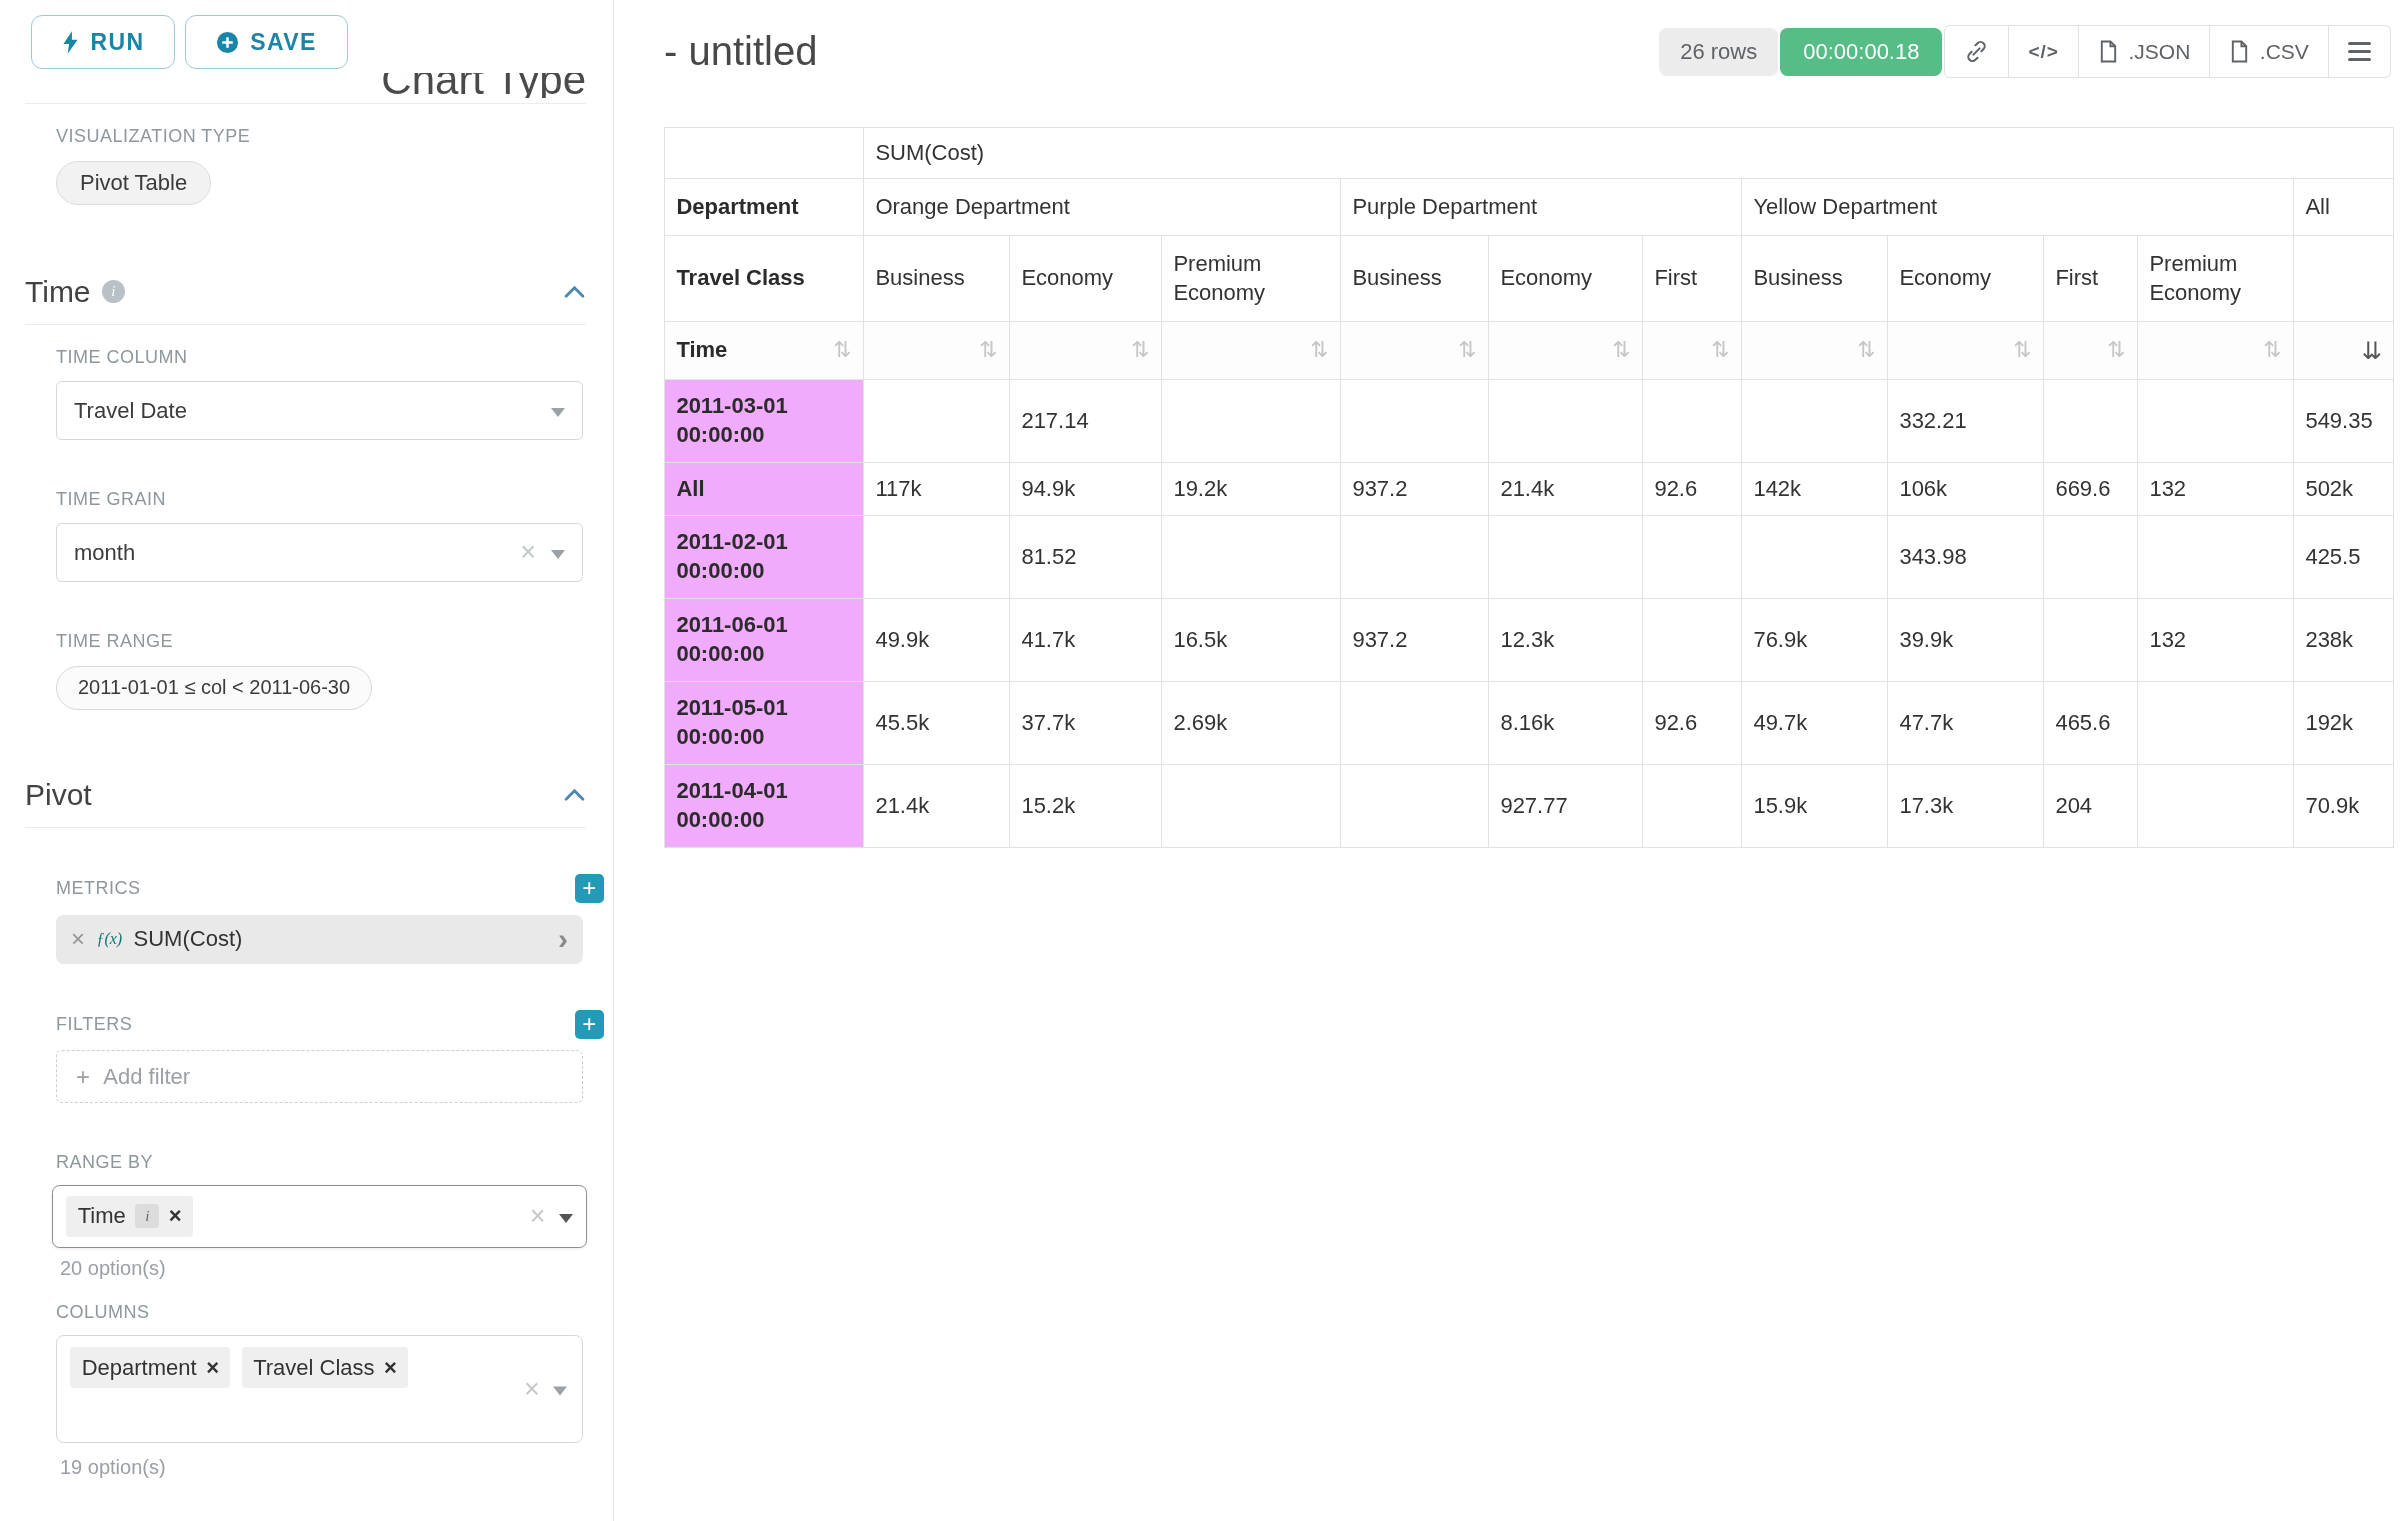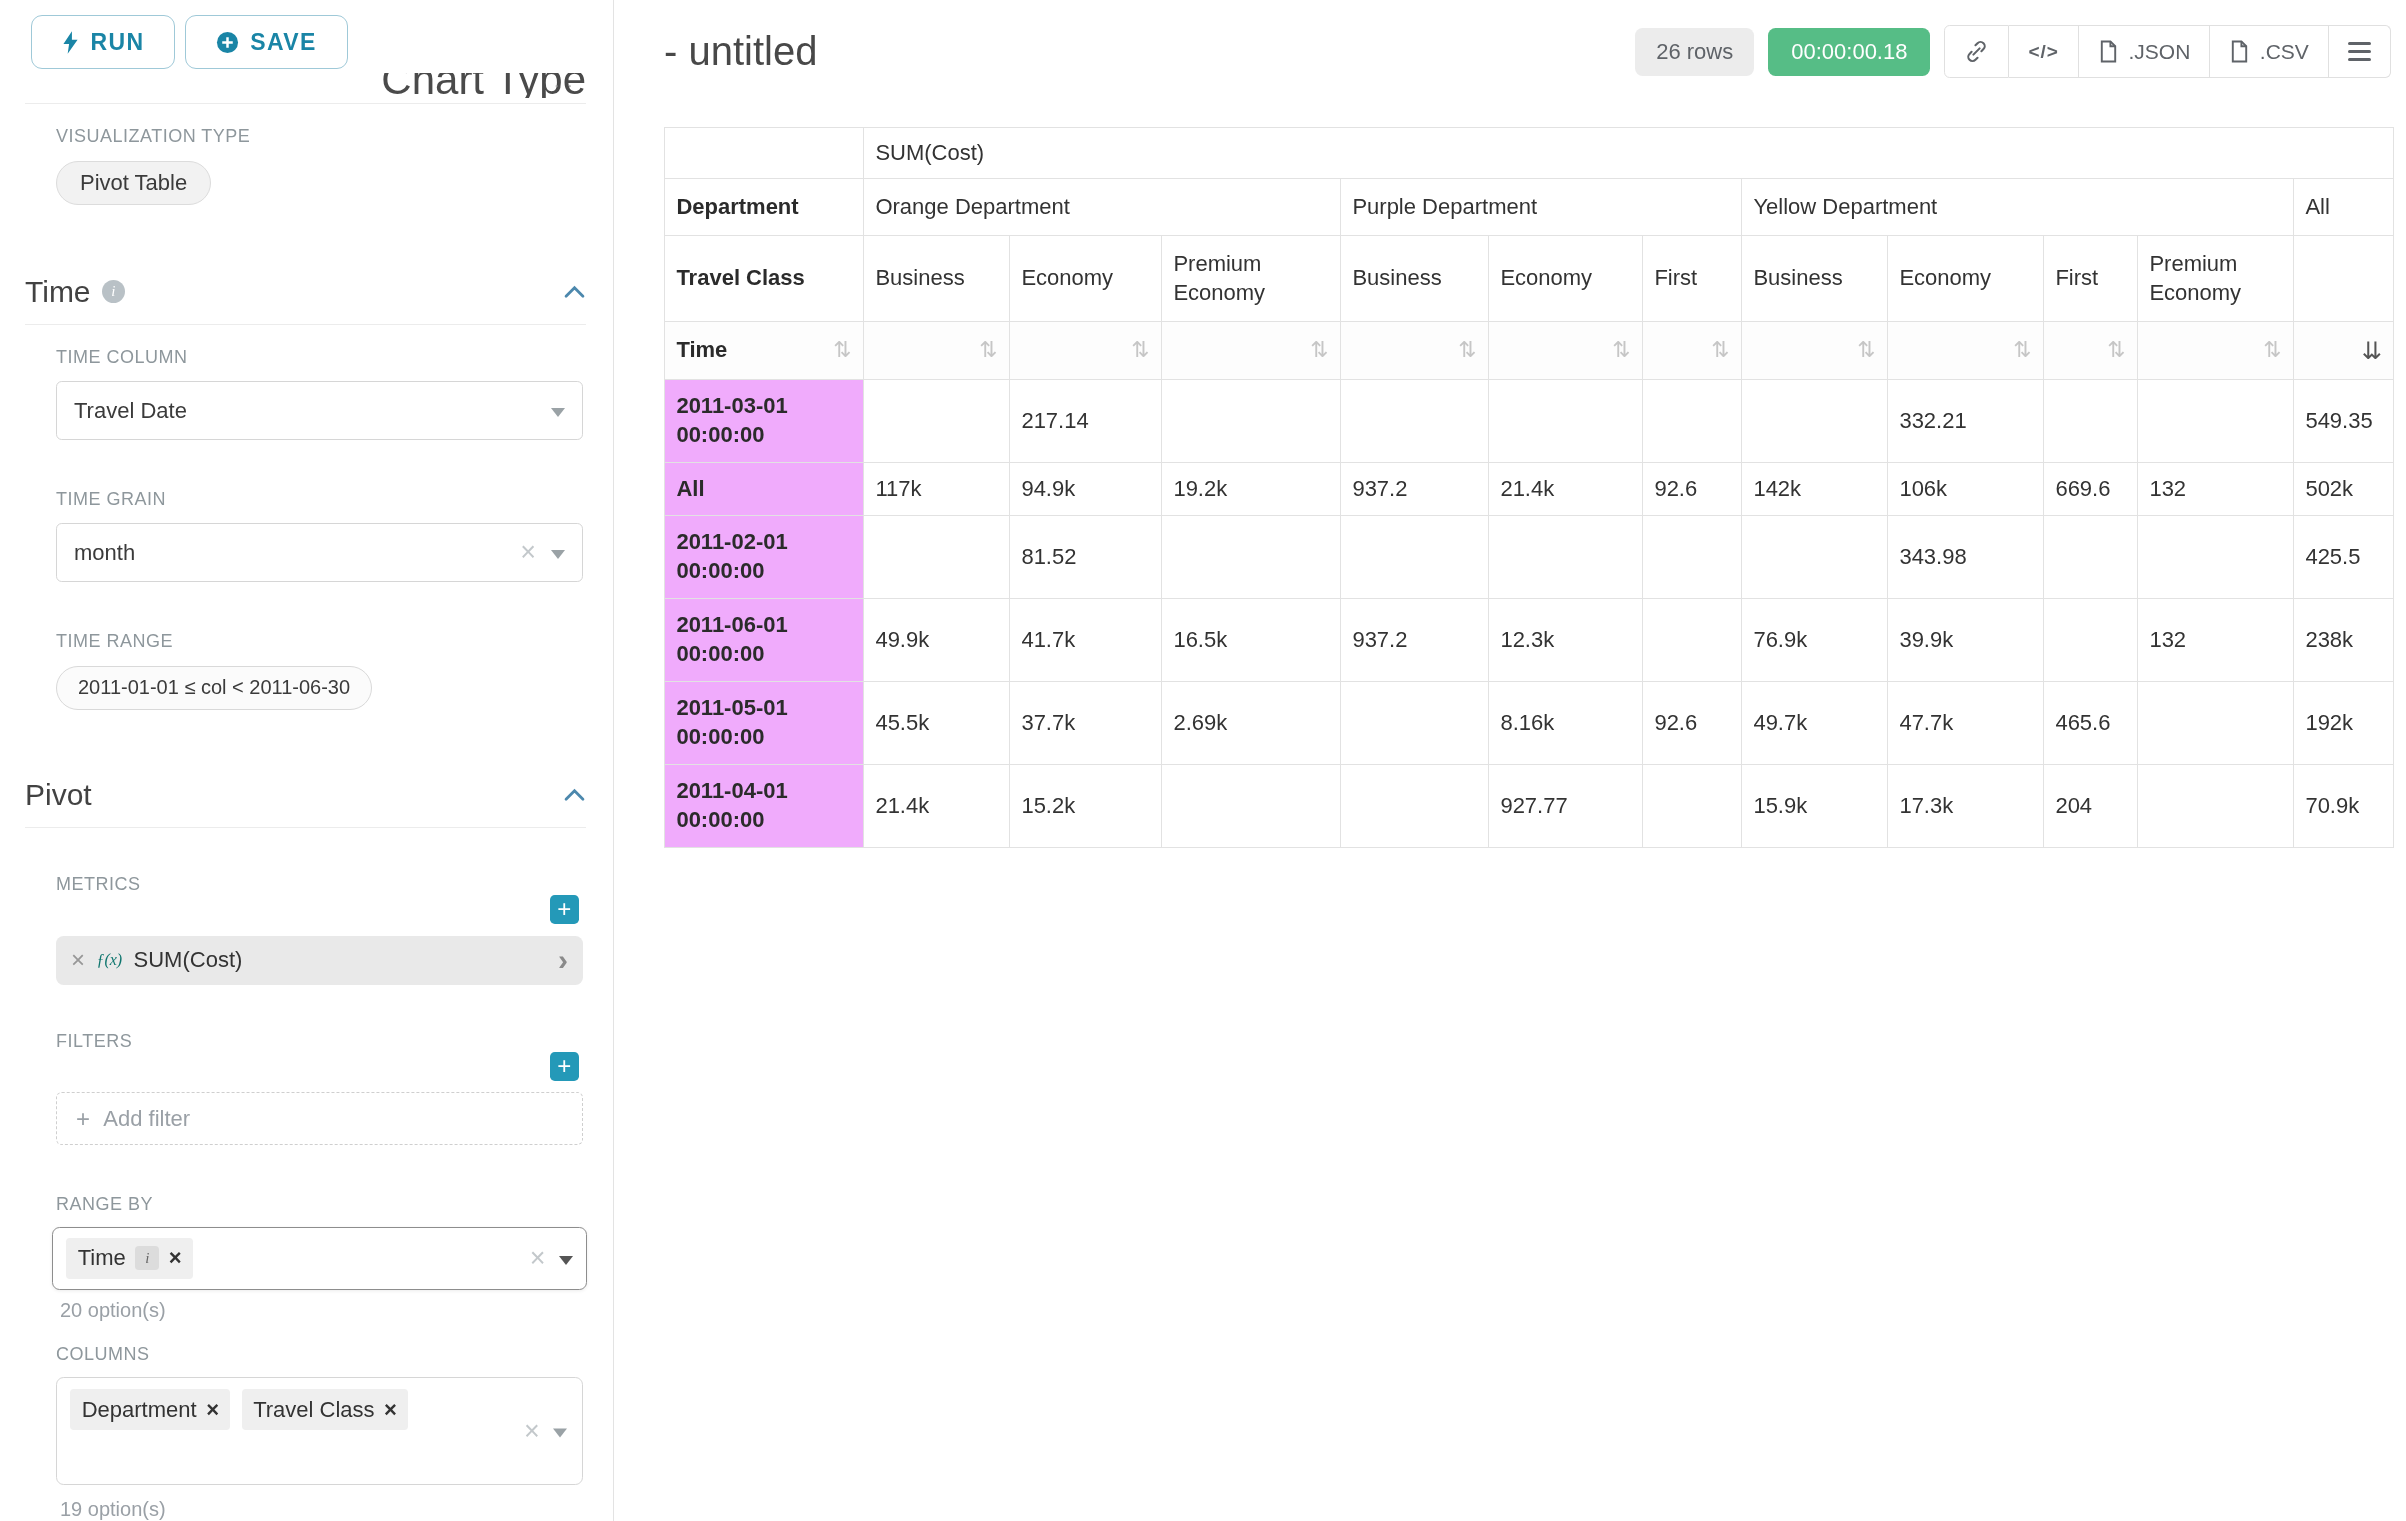--- a/index.html
+++ b/index.html
@@ -25,21 +25,21 @@
   }
   .chart-clip { height: 25px; overflow: hidden; margin: 3.8px 27px 0 25px; position: relative; }
   .chart-clip .clip-text { display: block; font-size: 42px; font-weight: 500; color: #4a4a4a; margin-top: -17px; text-align: right; }
   .chart-clip .clip-dots { position: absolute; right: 5.7px; bottom: 1.9px; color: #aaa; font-size: 17px; letter-spacing: 7.6px; }
   .divider { border-top: 1px solid #ececec; margin: 5.7px 27px 0 25px; }
 
   .fieldlabel {
     display: block; font-size: 18px; font-weight: 500; color: #8e979c;
     letter-spacing: 0.5px; margin-left: 56px;
   }
-  .label-row { display: flex; margin: 0 34px 0 56px; flex-direction: column; }
+  .label-row { display: flex; align-items: center; margin: 0 9px 0 56px; }
   .label-row .fieldlabel { margin-left: 0; }
   .plus-btn {
     margin-left: auto; width: 29.5px; height: 29.5px; border: none; border-radius: 4.8px;
     background: #2499b8; color: #fff; font-size: 24px; line-height: 1;
     display: flex; align-items: center; justify-content: center; cursor: pointer;
   }
 
   .pill-lg {
     display: inline-flex; align-items: center; height: 44px; padding: 0 23px;
     background: #f2f2f2; border: 1px solid #dcdcdc; border-radius: 22px;
@@ -124,21 +124,21 @@
   .columns-pills { display: flex; gap: 11.4px; flex-wrap: wrap; max-width: 418px; }
   .ctrl-right { position: absolute; right: 15px; top: 50%; transform: translateY(-50%); display: flex; align-items: center; gap: 13.3px; }
 
   .mt44 { margin-top: 22px; } .mt48 { margin-top: 46px; } .mt52 { margin-top: 49px; }
   .mt72 { margin-top: 68px; }
 
   
   .main { flex: 1; padding: 25px 9.5px 0 50px; overflow: hidden; }
   .main-header { display: flex; align-items: center; }
   .main-title { font-size: 40px; font-weight: 500; color: #484848; }
-  .header-right { margin-left: auto; display: flex; align-items: center; gap: 14px; margin-right: 5.7px; padding-left: 37px; }
+  .header-right { margin-left: auto; display: flex; align-items: center; gap: 2px; margin-right: 5.7px; padding-left: 37px; }
   .rows-badge {
     height: 48px; display: flex; align-items: center; padding: 0 21px;
     background: #ececec; border-radius: 7.6px; font-size: 22px; color: #5f6368;
   }
   .timer-badge {
     height: 48px; display: flex; align-items: center; padding: 0 23px;
     background: #56bd86; border-radius: 7.6px; font-size: 22px; color: #fff;
   }
   .btn-group { display: flex; height: 53px; }
   .tool-btn {

